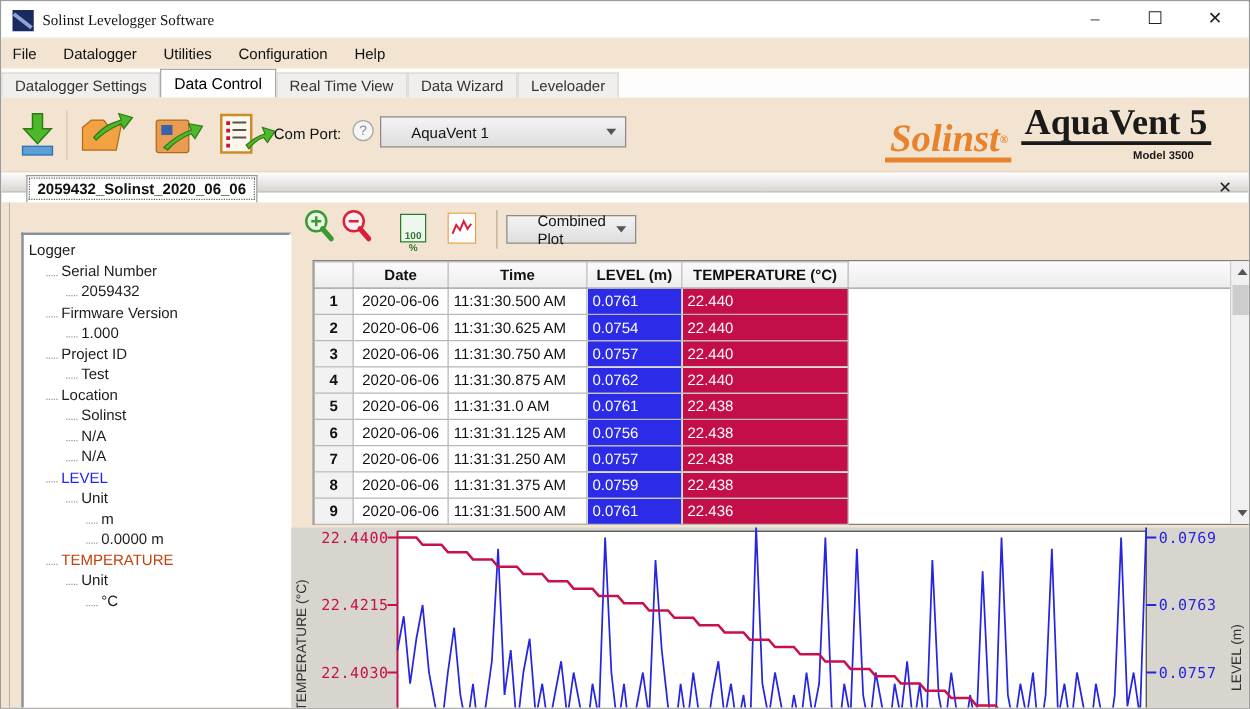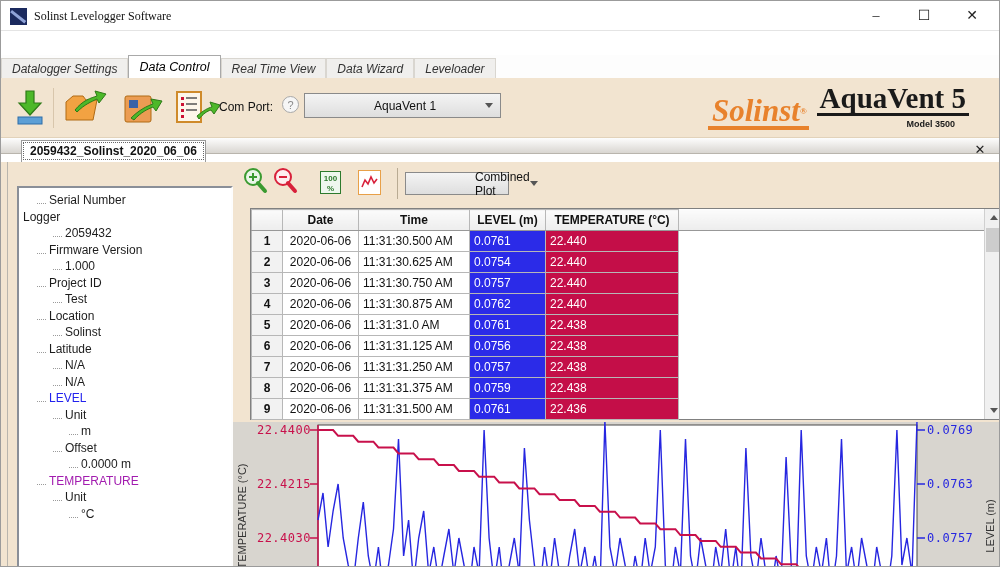--- a/index.html
+++ b/index.html
@@ -13,32 +13,32 @@
   .apptitle { position:absolute; left:33px; top:8px; font-size:12px; }
   .wctl { position:absolute; top:0; width:46px; height:30px; text-align:center; line-height:30px; font-size:14px; color:#222; cursor:default; }
   .wmin { right:100px; } .wmax { right:52px; } .wclose { right:4px; }
 
   
   .menubar { position:absolute; left:0; top:30px; width:100%; height:24px; background:#f2e4d0; border-bottom:1px solid #f7ecdc; }
   .menuitem { display:inline-block; padding:0 9px; line-height:24px; }
 
   
   .tabrow { position:absolute; left:0; top:54px; width:100%; height:23px; background:#fdfdfd; }
-  .tab { display:inline-block; vertical-align:bottom; height:20px; line-height:20px; margin-top:3px; padding:0 10px; background:#f0efed; border:1px solid #d9d6d0; border-bottom:none; color:#333;font-style:italic; }
+  .tab { display:inline-block; vertical-align:bottom; height:20px; line-height:20px; margin-top:3px; padding:0 10px; background:#f0efed; border:1px solid #d9d6d0; border-bottom:none; color:#333; }
   .tab.active { height:23px; line-height:22px; margin-top:0; background:#fff; border:1px solid #a9a9a9; border-bottom:none; font-size:12.5px; color:#000; }
 
   
   .toolbar { position:absolute; left:0; top:77px; width:100%; height:60px; background:#f2e4d0; border-bottom:1px solid #e2d2ba; }
   .tbicon { position:absolute; top:10px; }
   .sep1 { position:absolute; left:52px; top:10px; width:1px; height:40px; background:#d8c6ac; }
   .comport-label { position:absolute; left:218px; top:22px; font-size:12px; }
   .help-circle { position:absolute; left:281px; top:18px; width:17px; height:17px; border:1px solid #a8a8a8; border-radius:50%; background:#f6f6f6; color:#8a8a8a; text-align:center; line-height:16px; font-size:11px; }
   .combo { position:absolute; display:flex; align-items:center; background:linear-gradient(#f4f4f4,#dedede); border:1px solid #8a8a8a; }
   .comport-combo { left:303px; top:15px; width:197px; height:25px; }
-  .combo .cval { flex:1; padding-left:24px;margin-left:45px; }
+  .combo .cval { flex:1; padding-left:24px; }
   .chev { width:0; height:0; border-left:4px solid transparent; border-right:4px solid transparent; border-top:5px solid #555; margin-right:7px; }
 
   
   .logo { position:absolute; right:30px; top:6px; display:flex; align-items:flex-end; }
   .solinst { font-family:"Liberation Serif", serif; font-style:italic; font-weight:bold; font-size:31px; color:#e8822c; border-bottom:4px solid #e8822c; padding:0 2px 0 4px; line-height:30px; }
   .reg { font-size:9px; color:#e8822c; vertical-align:top; }
   .aqwrap { margin-left:8px; text-align:right; }
   .aquavent { font-family:"Liberation Serif", serif; font-weight:bold; font-size:29px; color:#1a1a1a; border-bottom:3px solid #1a1a1a; line-height:29px; display:inline-block; padding:0 3px; }
   .model { font-size:9px; font-weight:bold; color:#1a1a1a; margin-right:14px; }
 
@@ -49,25 +49,25 @@
 
   
   .content { position:absolute; left:0; top:161px; width:1000px; height:406px; background:#f2e4d0; border-left:6px solid #f2e4d0; overflow:hidden; }
   .content:before { content:""; position:absolute; left:0; top:0; width:1px; height:100%; background:#b9b5ad; }
 
   
   .tree { position:absolute; left:10px; top:24px; width:216px; height:390px; background:#fff; border:2px solid; border-color:#8a8f98 #fdfdfd #fdfdfd #8a8f98; padding:4px 2px 0 4px; overflow:hidden; }
   .titem { line-height:16.5px; height:16.5px; white-space:nowrap; color:#1c1c1c; }
   .lvl1 { padding-left:14px; } .lvl2 { padding-left:30px; } .lvl3 { padding-left:46px; }
   .tline { display:inline-block; width:9px; height:5px; border-bottom:1px dotted #9a9a9a; margin-right:3px; }
-  .t-level { color:#2222ee; } .t-temp { color:#a21caf; }
+  .t-level { color:#2222ee; } .t-temp { color:#c2410c; }
 
   
   .pticon { position:absolute; }
-  .pct-box { left:313px; top:9px; width:21px; height:23px; border:1px solid #2d7a2d; background:#eef7ee; color:#2d7a2d; font-weight:bold; font-size:8px; text-align:center; line-height:10px; padding-top:2px; }
+  .pct-box { left:313px; top:9px; width:21px; height:23px; border:1px solid #2d7a2d; background:#eef7ee; color:#2d7a2d; font-weight:bold; font-size:8px; text-align:center; line-height:10px; padding-top:12px; }
   .chart-box { left:351px; top:8px; width:23px; height:25px; border:1px solid #e8a048; background:#fff; display:flex; align-items:center; justify-content:center; }
   .sep2 { position:absolute; left:390px; top:6px; width:1px; height:31px; background:#b9ab93; }
   .plot-combo { left:398px; top:10px; width:104px; height:23px; }
 
   
   .tablewrap { position:absolute; left:243px; top:46px; width:752px; height:212px; background:#fff; border:1px solid #808080; }
   table.grid { border-collapse:collapse; table-layout:fixed; width:733px; }
   .grid td { height:21px; border:1px solid #b7b7b7; font-size:12px; padding:0 4px; overflow:hidden; white-space:nowrap; }
   .grid tr.hdr td { background:linear-gradient(#fbfbfb,#ededed); border-bottom:1px solid #989898; font-weight:bold; text-align:center; padding:0 2px; }
   .grid td.num { background:#f2f2f2; font-weight:bold; text-align:center; }
@@ -101,20 +101,27 @@
 <div class="window">
 
   <div class="titlebar">
     <span class="appicon"></span>
     <span class="apptitle">Solinst Levelogger Software</span>
     <span class="wctl wmin">–</span>
     <span class="wctl wmax">☐</span>
     <span class="wctl wclose">✕</span>
   </div>
 
+  <div class="menubar">
+    <span class="menuitem">File</span>
+    <span class="menuitem">Datalogger</span>
+    <span class="menuitem">Utilities</span>
+    <span class="menuitem">Configuration</span>
+    <span class="menuitem">Help</span>
+  </div>
 
   <div class="tabrow">
     <span class="tab">Datalogger Settings</span><span class="tab active">Data Control</span><span class="tab">Real Time View</span><span class="tab">Data Wizard</span><span class="tab">Leveloader</span>
   </div>
 
   <div class="toolbar">
     <span class="tbicon" style="left:12px;">
       <svg width="34" height="38" viewBox="0 0 34 38">
         <rect x="5" y="29" width="24" height="7" fill="#5c9fd6" stroke="#2d6da8"></rect>
         <path d="M17 27 L28 15 L21 15 L21 3 L13 3 L13 15 L6 15 Z" fill="#4db829" stroke="#2e7a18" stroke-width="1.2"></path>
@@ -167,36 +174,34 @@
   </div>
 
   <div class="filetabbar">
     <span class="filetab">2059432_Solinst_2020_06_06</span>
     <span class="ftclose">✕</span>
   </div>
 
   <div class="content">
 
     <div class="tree">
+      <div class="titem lvl0"><span>Logger</span></div>
       <div class="titem lvl1"><span class="tline"></span><span>Serial Number</span></div>
-      <div class="titem lvl0"><span>Logger</span></div>
       <div class="titem lvl2"><span class="tline"></span><span>2059432</span></div>
       <div class="titem lvl1"><span class="tline"></span><span>Firmware Version</span></div>
       <div class="titem lvl2"><span class="tline"></span><span>1.000</span></div>
       <div class="titem lvl1"><span class="tline"></span><span>Project ID</span></div>
       <div class="titem lvl2"><span class="tline"></span><span>Test</span></div>
       <div class="titem lvl1"><span class="tline"></span><span>Location</span></div>
       <div class="titem lvl2"><span class="tline"></span><span>Solinst</span></div>
-      <div class="titem lvl1"><span class="tline"></span><span>Latitude</span></div>
       <div class="titem lvl2"><span class="tline"></span><span>N/A</span></div>
       <div class="titem lvl2"><span class="tline"></span><span>N/A</span></div>
       <div class="titem lvl1 t-level"><span class="tline"></span><span>LEVEL</span></div>
       <div class="titem lvl2"><span class="tline"></span><span>Unit</span></div>
       <div class="titem lvl3"><span class="tline"></span><span>m</span></div>
-      <div class="titem lvl2"><span class="tline"></span><span>Offset</span></div>
       <div class="titem lvl3"><span class="tline"></span><span>0.0000 m</span></div>
       <div class="titem lvl1 t-temp"><span class="tline"></span><span>TEMPERATURE</span></div>
       <div class="titem lvl2"><span class="tline"></span><span>Unit</span></div>
       <div class="titem lvl3"><span class="tline"></span><span>°C</span></div>
     </div>
 
     <span class="pticon" style="left:235px; top:5px;">
       <svg width="26" height="28" viewBox="0 0 26 28">
         <circle cx="11" cy="10" r="8" fill="#eaf6e8" stroke="#3a9a30" stroke-width="2"></circle>
         <line x1="7" y1="10" x2="15" y2="10" stroke="#3a9a30" stroke-width="2"></line>

